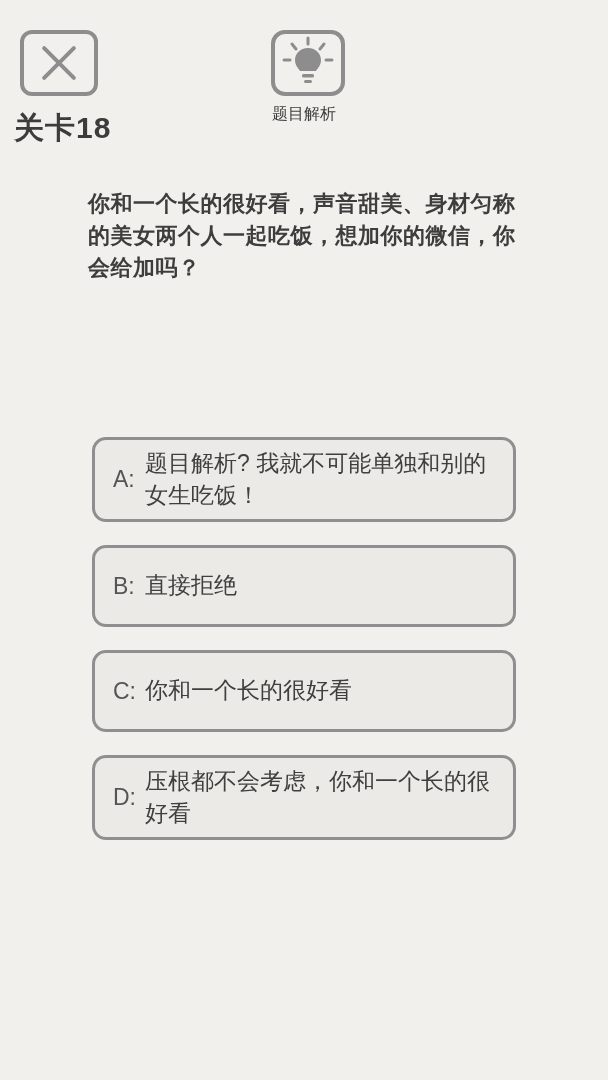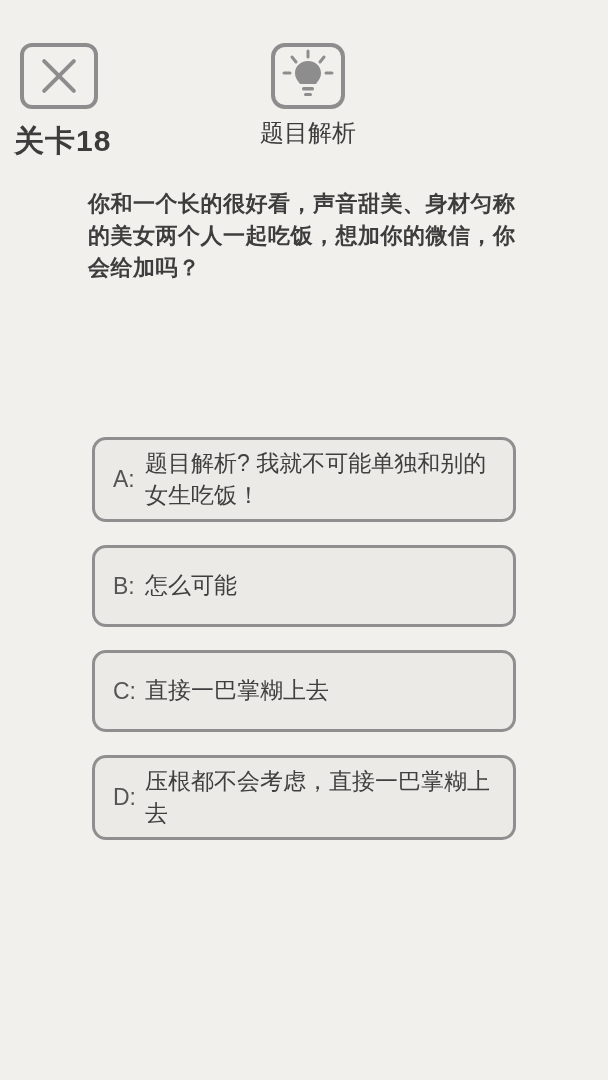--- a/index.html
+++ b/index.html
@@ -13,21 +13,21 @@
   }
   body {
     position: relative;
     overflow: hidden;
     color: #4a4a4a;
   }
 
   
   .topbar {
     position: absolute;
-    top: 17px; left: 0; right: 0;
+    top: 4px; left: 0; right: 0;
     height: 150px;
   }
 
   .close-block {
     position: absolute;
     left: 20px;
     top: 26px;
     width: 78px;
   }
   .close-box {
@@ -74,21 +74,21 @@
     width: 74px;
     height: 66px;
     border: 4px solid #8d8d8d;
     border-radius: 14px;
     background: #f2f0ec;
     position: relative;
     margin: 0 auto;
   }
   .hint-label {
     margin-top: 8px;
-    font-size: 24px;
+    font-size: 16px;
     color: #3c3c3c;
     white-space: nowrap;
     margin-left: -8px;
   }
 
   
   .question {
     position: absolute;
     left: 88px;
     top: 188px;
@@ -172,26 +172,26 @@
 
 <div class="options">
 
   <div class="option tall">
     <span class="opt-key">A:</span>
     <span class="opt-text">题目解析? 我就不可能单独和别的女生吃饭！</span>
   </div>
 
   <div class="option">
     <span class="opt-key">B:</span>
-    <span class="opt-text">怎么可能</span>
+    <span class="opt-text">直接拒绝</span>
   </div>
 
   <div class="option">
     <span class="opt-key">C:</span>
-    <span class="opt-text">直接一巴掌糊上去</span>
+    <span class="opt-text">你和一个长的很好看</span>
   </div>
 
   <div class="option tall">
     <span class="opt-key">D:</span>
-    <span class="opt-text">压根都不会考虑，直接一巴掌糊上去</span>
+    <span class="opt-text">压根都不会考虑，你和一个长的很好看</span>
   </div>
 
 </div>
 
 </body></html>

